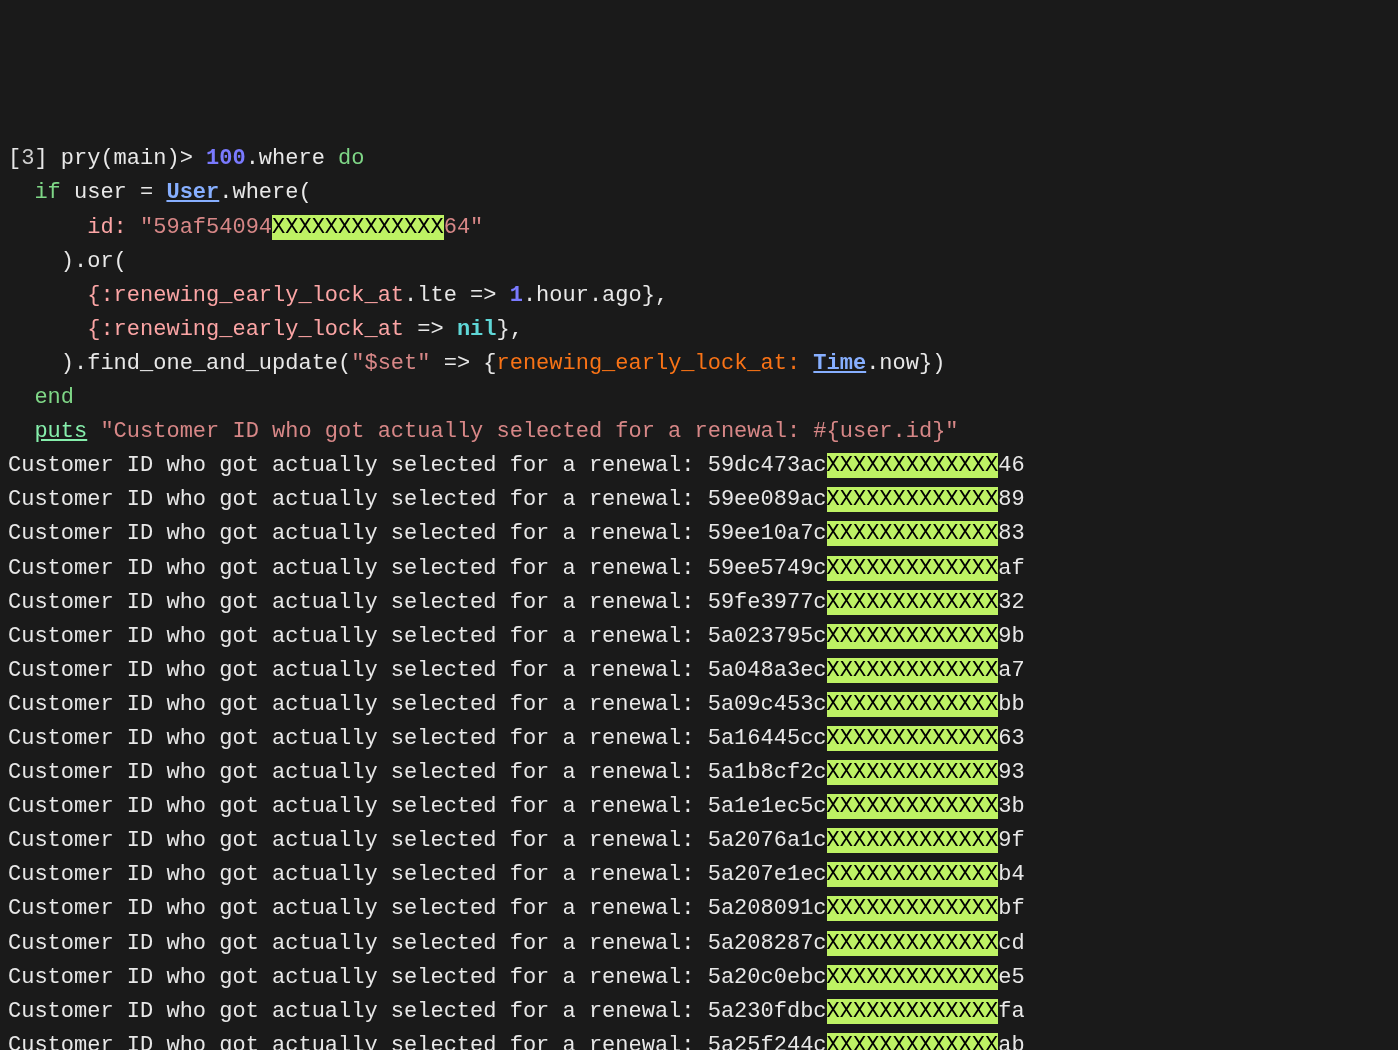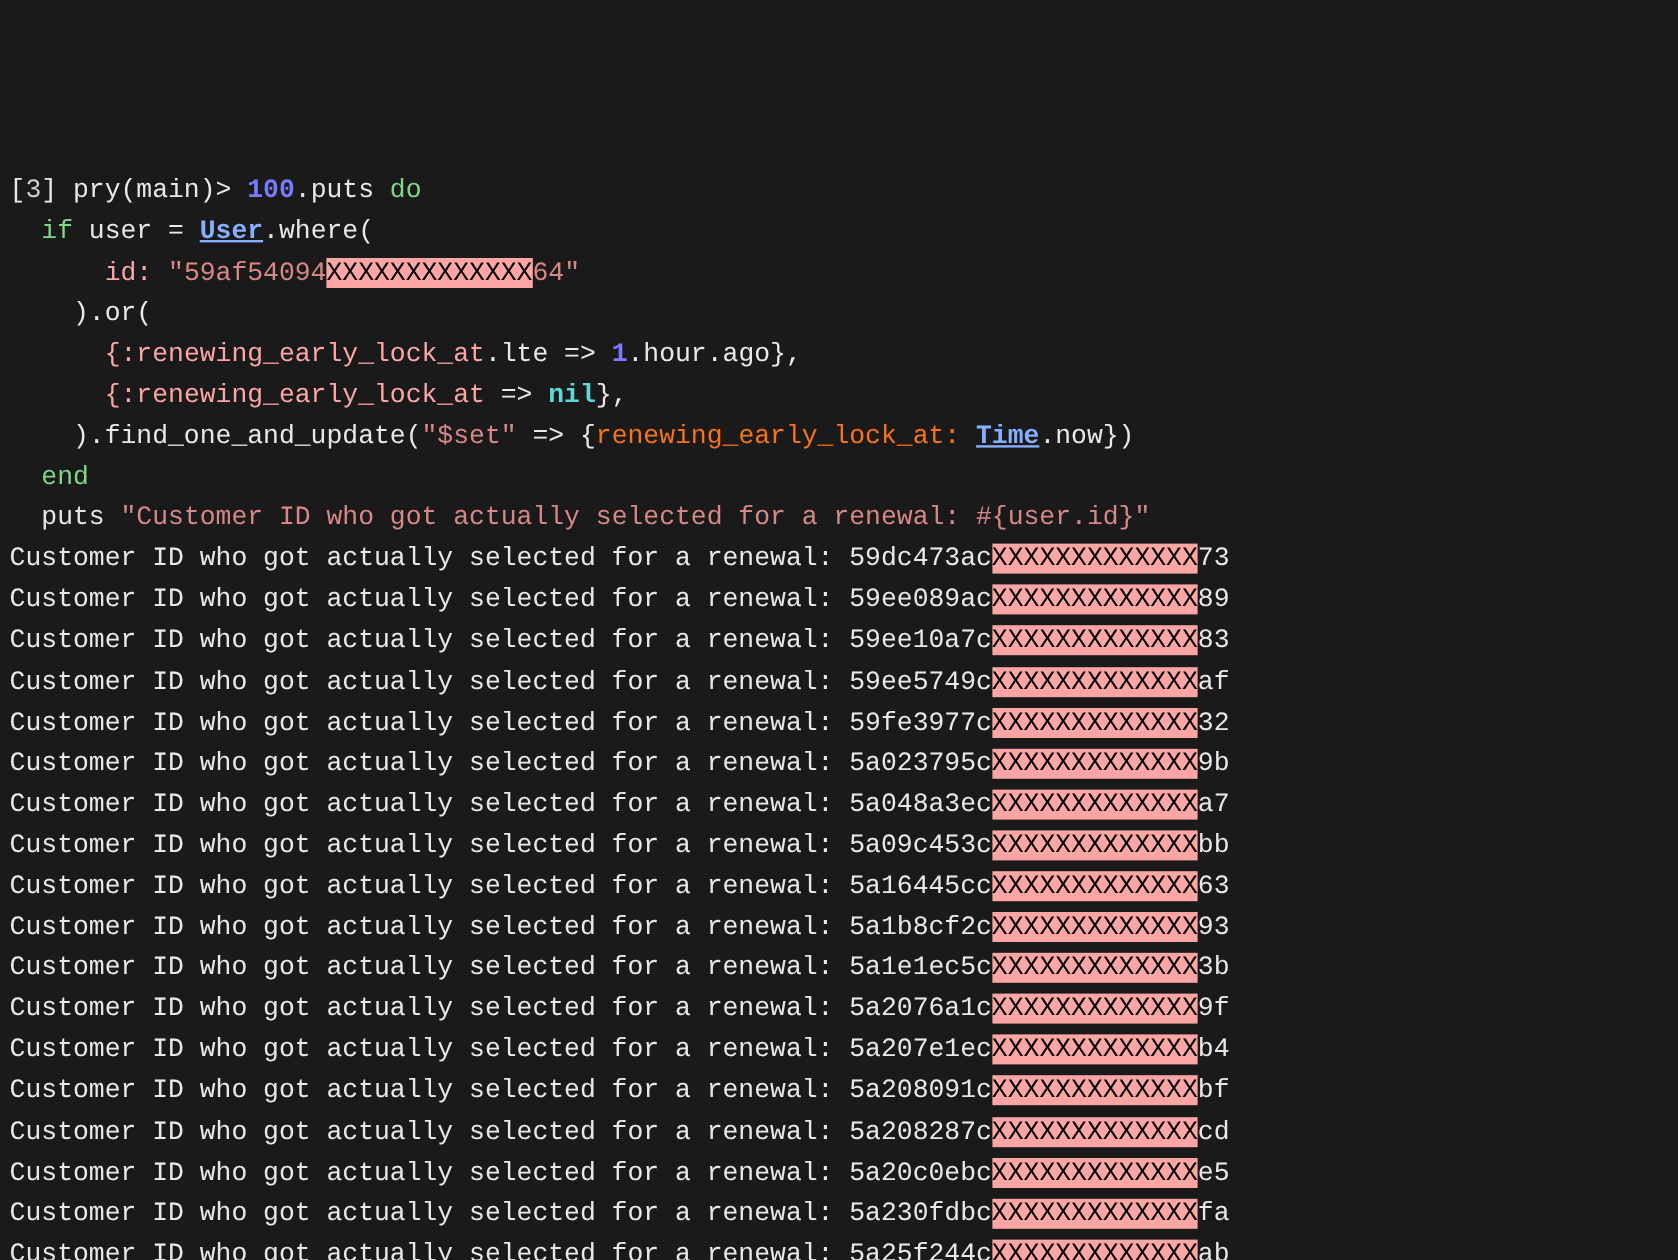--- a/index.html
+++ b/index.html
@@ -21,39 +21,39 @@
     .method { color: #e8e8e8; }
     .kw-do { color: #7fd787; }
     .kw-if { color: #7fd787; }
     .kw-end { color: #7fd787; margin-top: 36px; }
     .class { color: #87afff; text-decoration: underline; font-weight: 600; }
     .sym { color: #fca5a5; }
     .str { color: #d78787; }
     .nil { color: #5fd7d7; font-weight: 600; }
     .setspecial { color: #d78787; }
     .hashkey { color: #f97316; }
-    .puts { color: #e5e5e5; }
-    .redact { background:#fca5a5; color:#000; }
+    .puts { color: #86efac; text-decoration: underline; }
+    .redact { background:#bef264; color:#000; }
     .out { color: #e8e8e8; }
   </style>
 </head>
 <body>
 
 
 
-<div><span><span class="prompt-bracket">[</span><span class="prompt-num">3</span><span class="prompt-bracket">] pry(main)&gt; </span><span class="int">100</span><span class="method">.puts </span><span class="kw-do">do</span></span>
+<div><span><span class="prompt-bracket">[</span><span class="prompt-num">3</span><span class="prompt-bracket">] pry(main)&gt; </span><span class="int">100</span><span class="method">.where </span><span class="kw-do">do</span></span>
   <span class="kw-if">if</span><span class="method"> user = </span><span class="class">User</span><span class="method">.where(</span>
       <span class="sym">id:</span><span class="str"> "59af54094</span><span class="redact">XXXXXXXXXXXXX</span><span class="str">64"</span>
 <span class="method">    ).or(</span>
       <span class="sym">{:renewing_early_lock_at</span><span class="method">.lte =&gt; </span><span class="int">1</span><span class="method">.hour.ago},</span>
       <span class="sym">{:renewing_early_lock_at</span><span class="method"> =&gt; </span><span class="nil">nil</span><span class="method">},</span>
 <span class="method">    ).find_one_and_update(</span><span class="setspecial">"$set"</span><span class="method"> =&gt; {</span><span class="hashkey">renewing_early_lock_at:</span><span> </span><span class="class">Time</span><span class="method">.now})</span>
   <span class="kw-end">end</span>
   <span class="puts">puts</span><span class="str"> "Customer ID who got actually selected for a renewal: #{user.id}"</span>
-<div id="output-lines"><span class="out">Customer ID who got actually selected for a renewal: <span>59dc473ac</span><span class="redact">XXXXXXXXXXXXX</span><span>73</span></span>
+<div id="output-lines"><span class="out">Customer ID who got actually selected for a renewal: <span>59dc473ac</span><span class="redact">XXXXXXXXXXXXX</span><span>46</span></span>
 <span class="out">Customer ID who got actually selected for a renewal: <span>59ee089ac</span><span class="redact">XXXXXXXXXXXXX</span><span>89</span></span>
 <span class="out">Customer ID who got actually selected for a renewal: <span>59ee10a7c</span><span class="redact">XXXXXXXXXXXXX</span><span>83</span></span>
 <span class="out">Customer ID who got actually selected for a renewal: <span>59ee5749c</span><span class="redact">XXXXXXXXXXXXX</span><span>af</span></span>
 <span class="out">Customer ID who got actually selected for a renewal: <span>59fe3977c</span><span class="redact">XXXXXXXXXXXXX</span><span>32</span></span>
 <span class="out">Customer ID who got actually selected for a renewal: <span>5a023795c</span><span class="redact">XXXXXXXXXXXXX</span><span>9b</span></span>
 <span class="out">Customer ID who got actually selected for a renewal: <span>5a048a3ec</span><span class="redact">XXXXXXXXXXXXX</span><span>a7</span></span>
 <span class="out">Customer ID who got actually selected for a renewal: <span>5a09c453c</span><span class="redact">XXXXXXXXXXXXX</span><span>bb</span></span>
 <span class="out">Customer ID who got actually selected for a renewal: <span>5a16445cc</span><span class="redact">XXXXXXXXXXXXX</span><span>63</span></span>
 <span class="out">Customer ID who got actually selected for a renewal: <span>5a1b8cf2c</span><span class="redact">XXXXXXXXXXXXX</span><span>93</span></span>
 <span class="out">Customer ID who got actually selected for a renewal: <span>5a1e1ec5c</span><span class="redact">XXXXXXXXXXXXX</span><span>3b</span></span>

